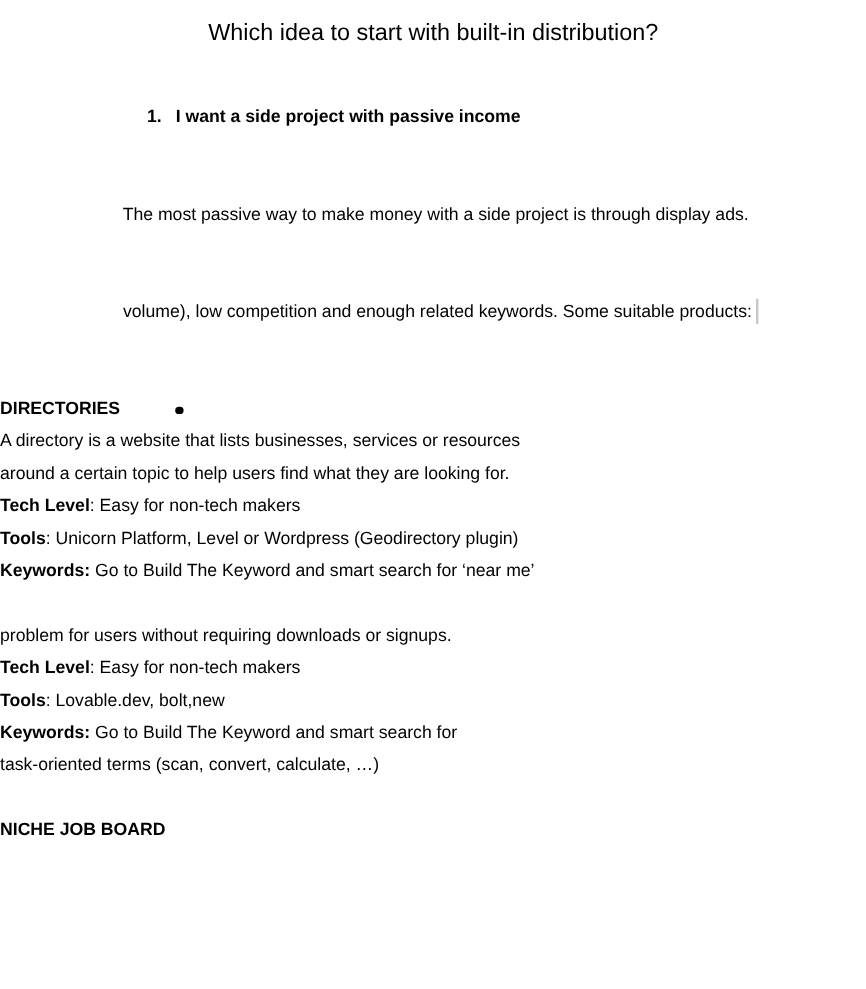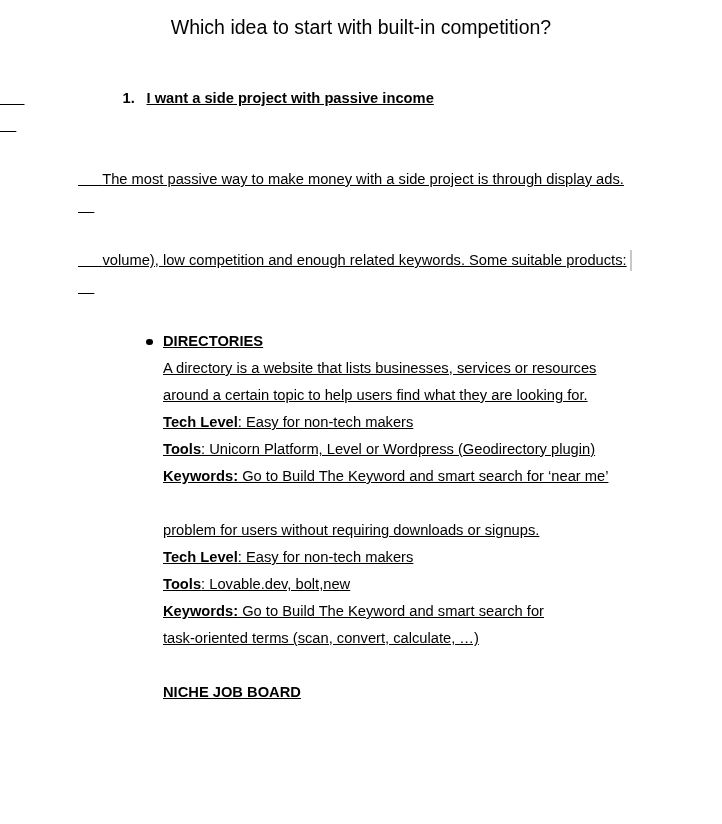--- a/index.html
+++ b/index.html
@@ -24,26 +24,25 @@
     line-height: 27px;
   }
   .body {
     margin-top: 17px;
     font-size: 14.7px;
   }
   .line {
     position: relative;
     line-height: 27px;
     white-space: pre;
-    text-decoration: underline;
   }
   .para { padding-left: 78px; }
   .heading { font-weight: 700; }
   .hnum { display: inline-block; margin-left: 98px; width: 24px; }
-  .bullet-section .line { padding-left: 163px; }
+  .bullet-section .line { }
   .marker {
     position: absolute;
     left: 146px; top: 10.5px;
     width: 6.5px; height: 6.5px;
     border-radius: 50%;
     background: #000000;
   }
   .b { font-weight: 700; }
   .gap { height: 27px; }
   .caret {
@@ -53,21 +52,21 @@
     vertical-align: middle;
     margin-left: 3px;
     position: relative; top: -1px;
   }
 </style>
 </head>
 <body>
 
 <div class="page">
 
-  <h1 class="title">Which idea to start with built-in competition?</h1>
+  <h1 class="title">Which idea to start with built-in distribution?</h1>
 
   <div class="body">
 
     <div class="line heading">
       <span class="hnum">1.</span><span>I want a side project with passive income</span>
     </div>
 
     <div class="line para">
       <span>The most passive way to make money with a side project is through display ads.</span>
     </div>

